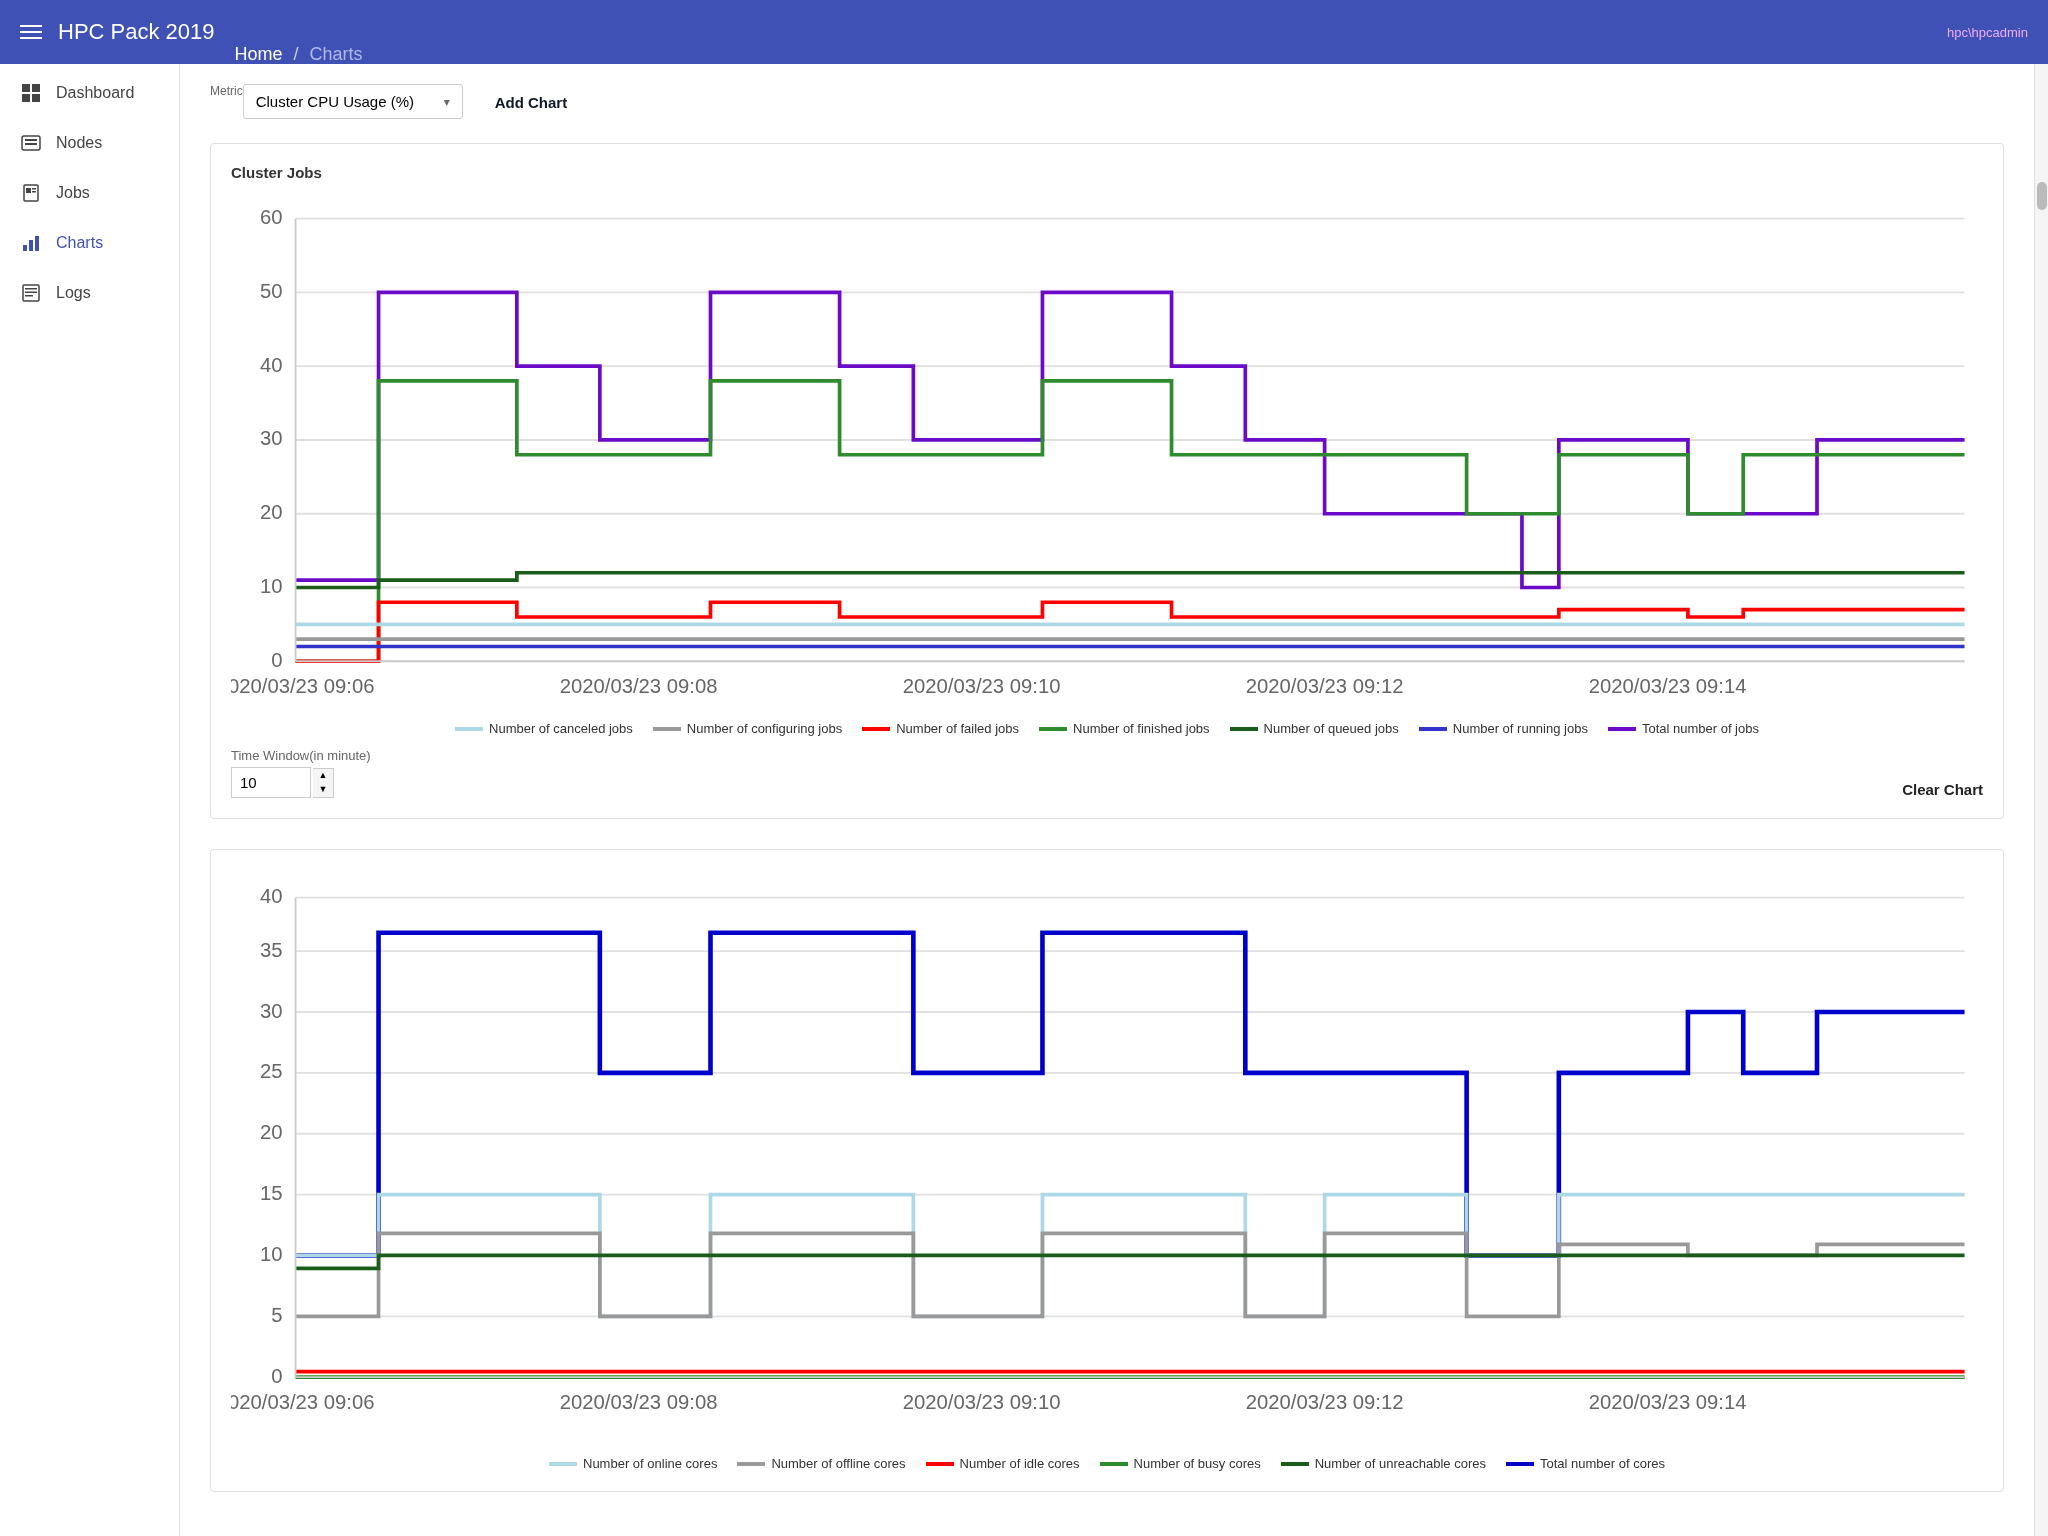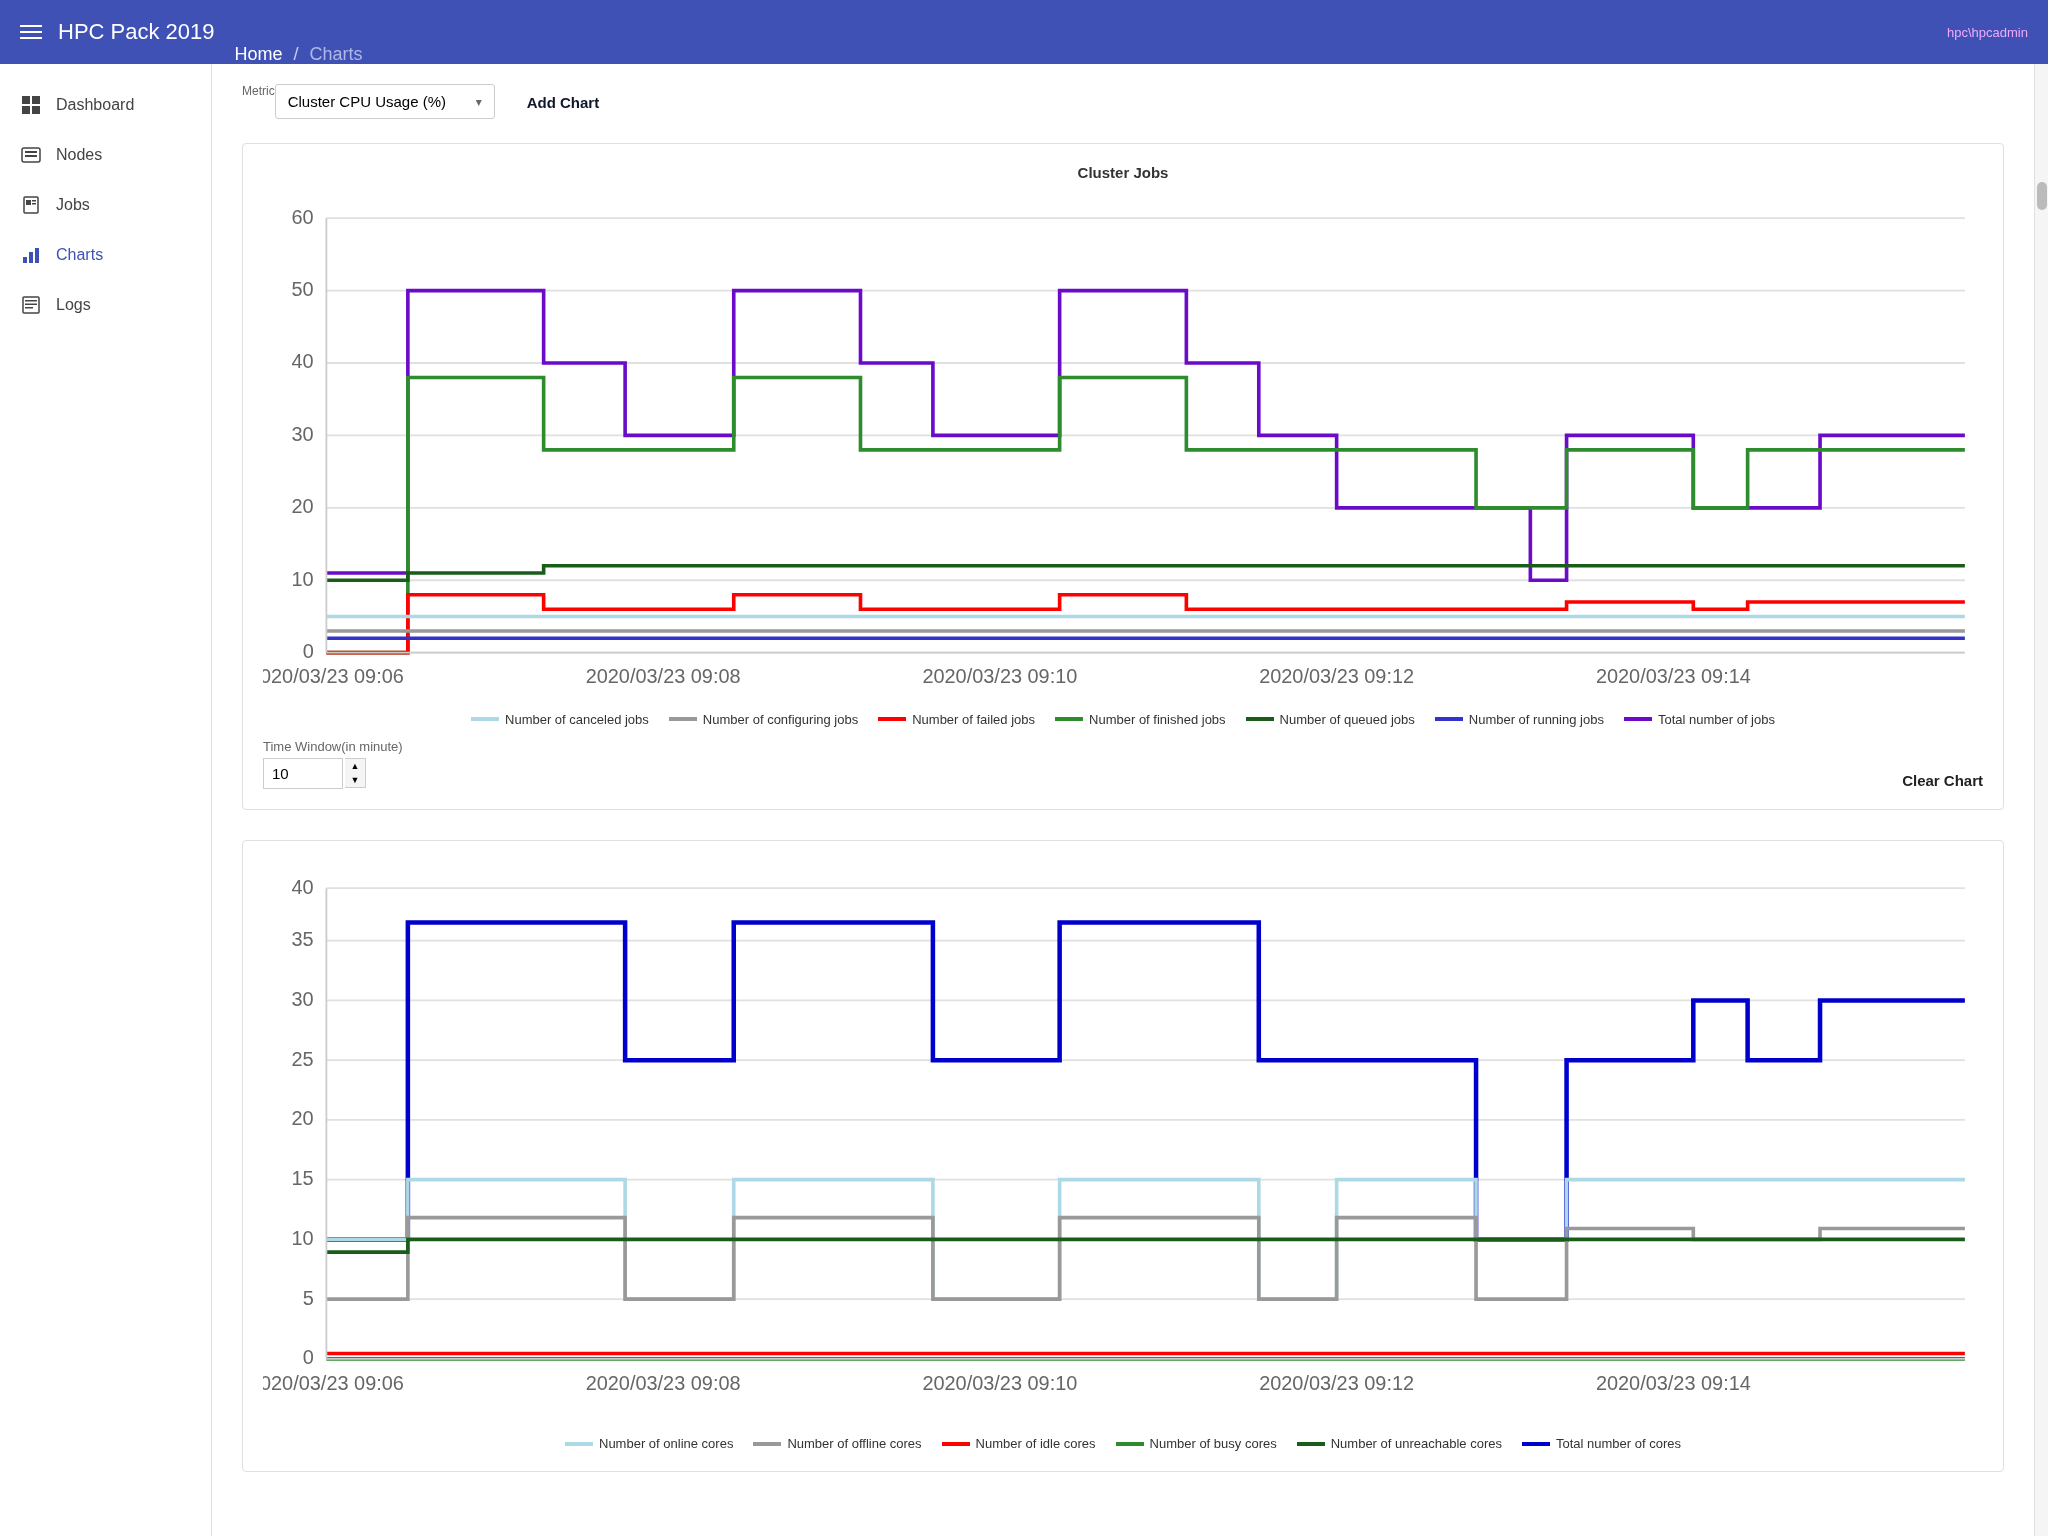--- a/index.html
+++ b/index.html
@@ -22,24 +22,24 @@
     .header-breadcrumb .home-link { color: white; font-weight: 400; }
     .header-breadcrumb .separator { margin: 0 6px; color: rgba(255,255,255,0.7); }
     .header-breadcrumb .current { color: #b0b8e8; }
     .header-user { margin-left: auto; font-size: 13px; color: #f0abfc; }
 
     
     .layout { display: flex; flex: 1; overflow: hidden; }
 
     
     .sidebar {
-      width: 212px;
+      width: 180px;
       background: white;
       border-right: 1px solid #e0e0e0;
-      padding-top: 16px;
+      padding-top: 4px;
       flex-shrink: 0;
       text-align: center;
     }
     .sidebar-item {
       display: flex;
       align-items: center;
       padding: 14px 20px;
       cursor: pointer;
       color: #444;
       font-size: 16px;
@@ -90,21 +90,21 @@
 
     
     .chart-container {
       border: 1px solid #e0e0e0;
       border-radius: 4px;
       padding: 20px;
       margin-bottom: 30px;
       background: white;
     }
     .chart-title {
-      text-align: center;
+      text-align: left;
       font-weight: 600;
       font-size: 15px;
       margin-bottom: 10px;
       color: #333;
     }
     .chart-area { width: 100%; position: relative; }
 
     
     svg.chart { width: 100%; height: auto; }
 

